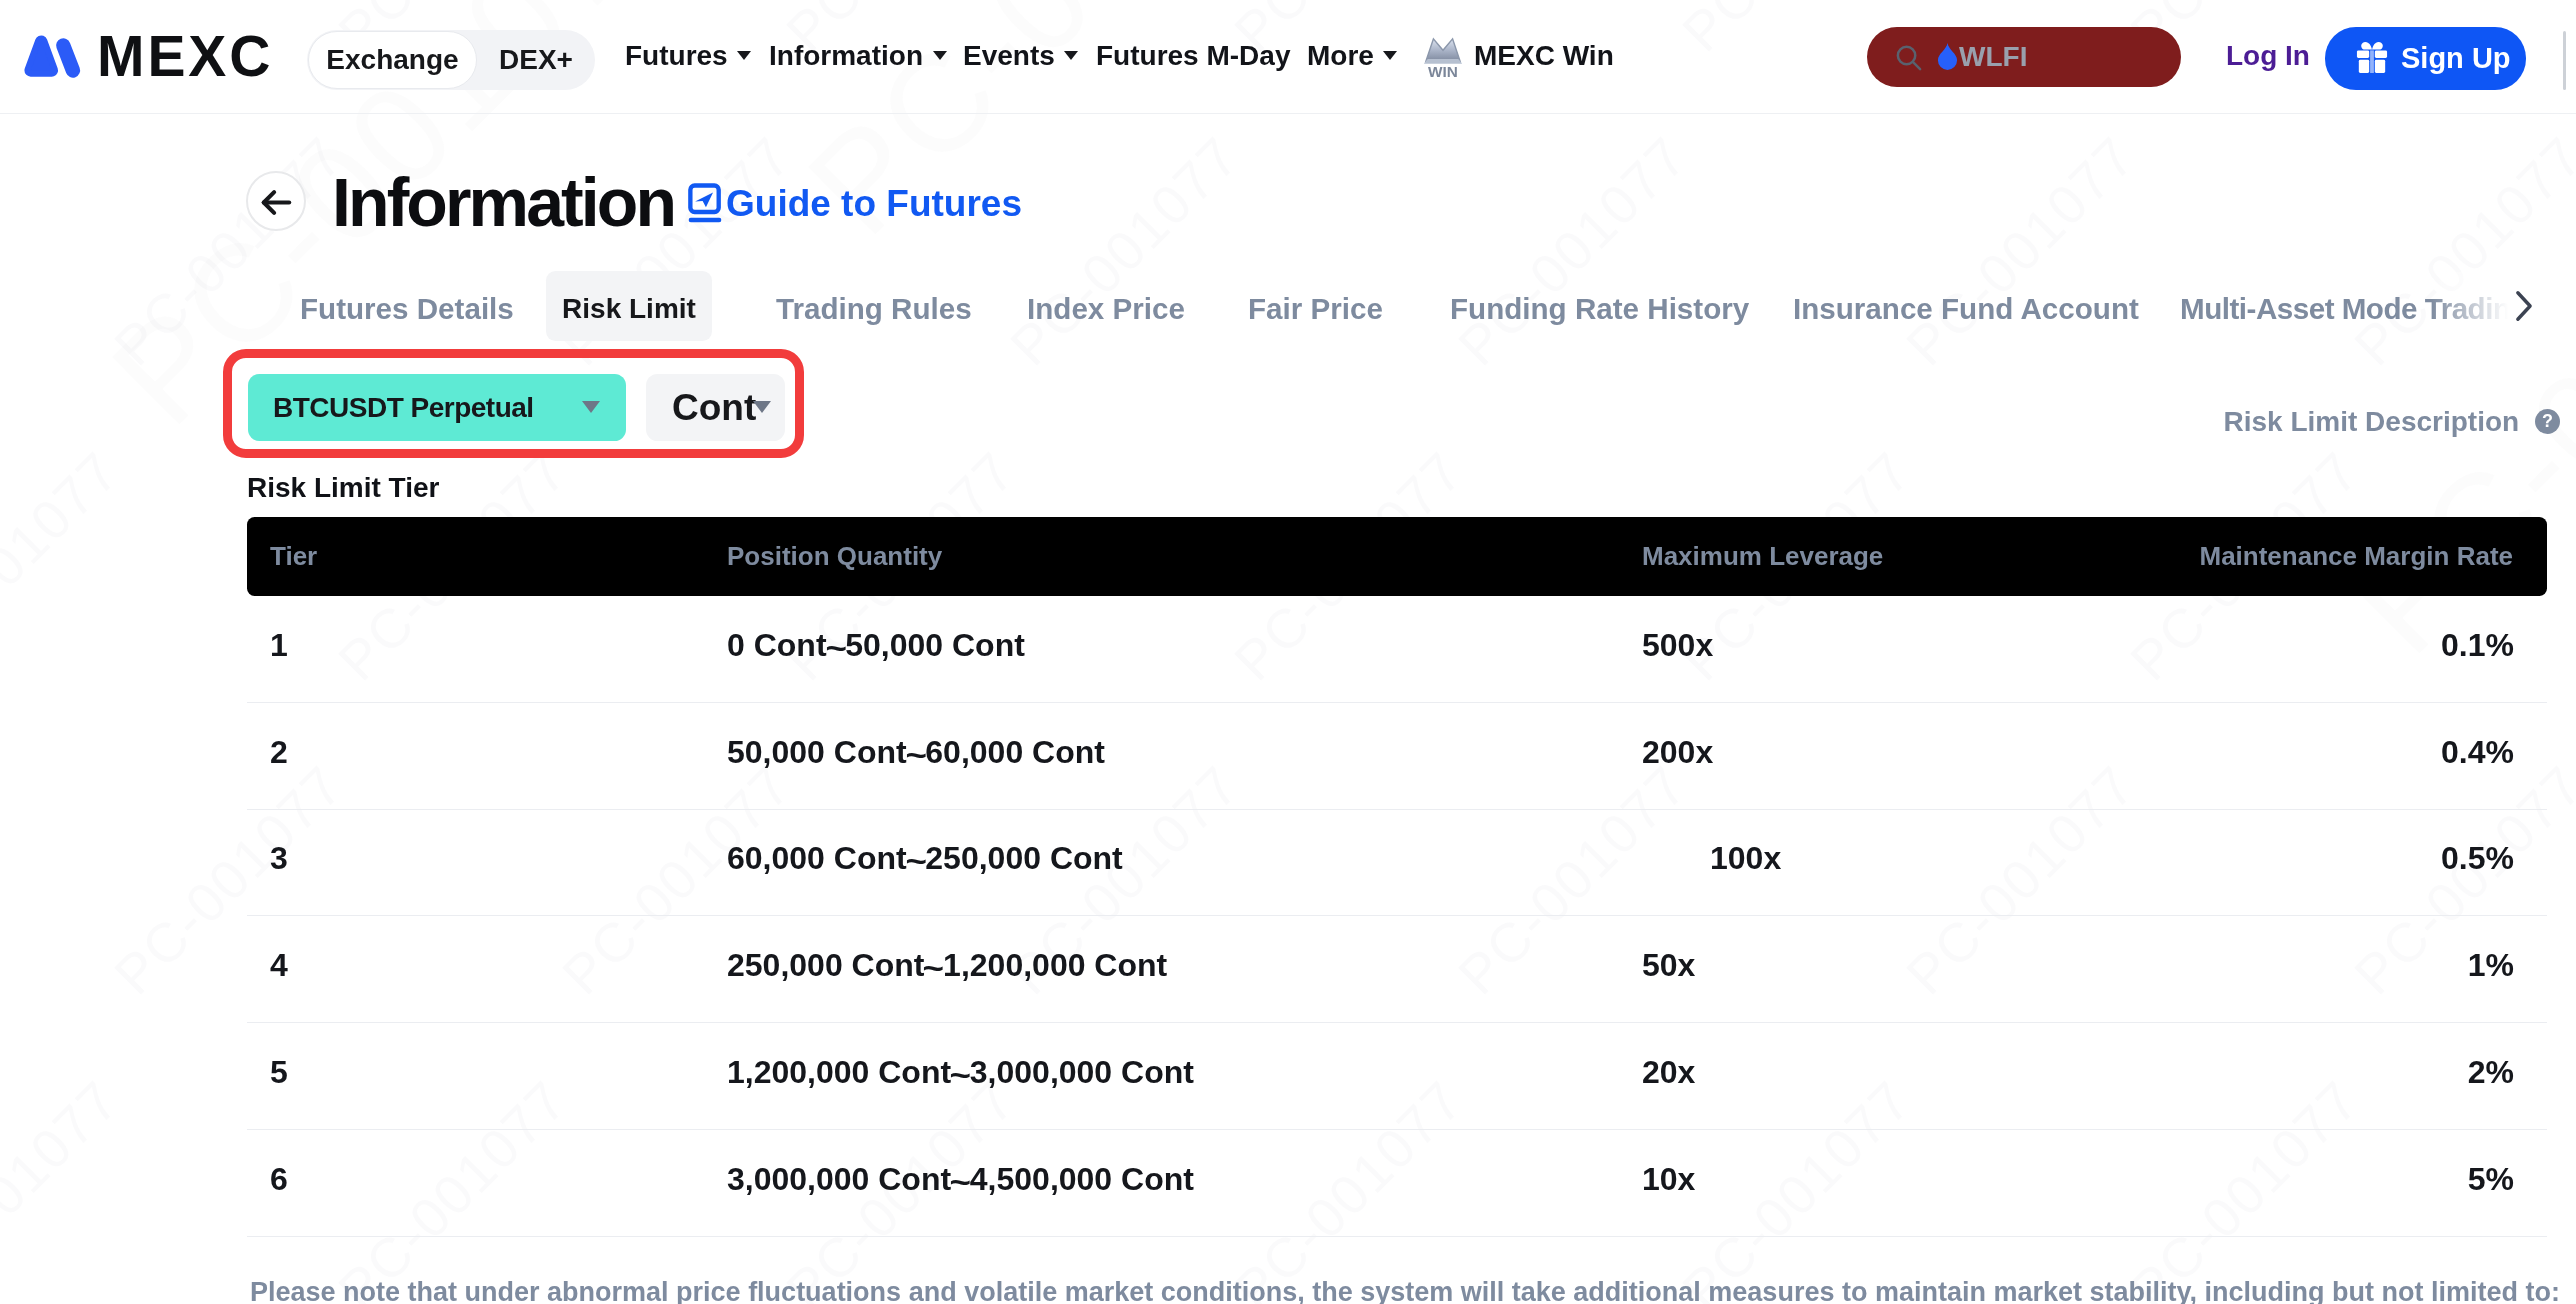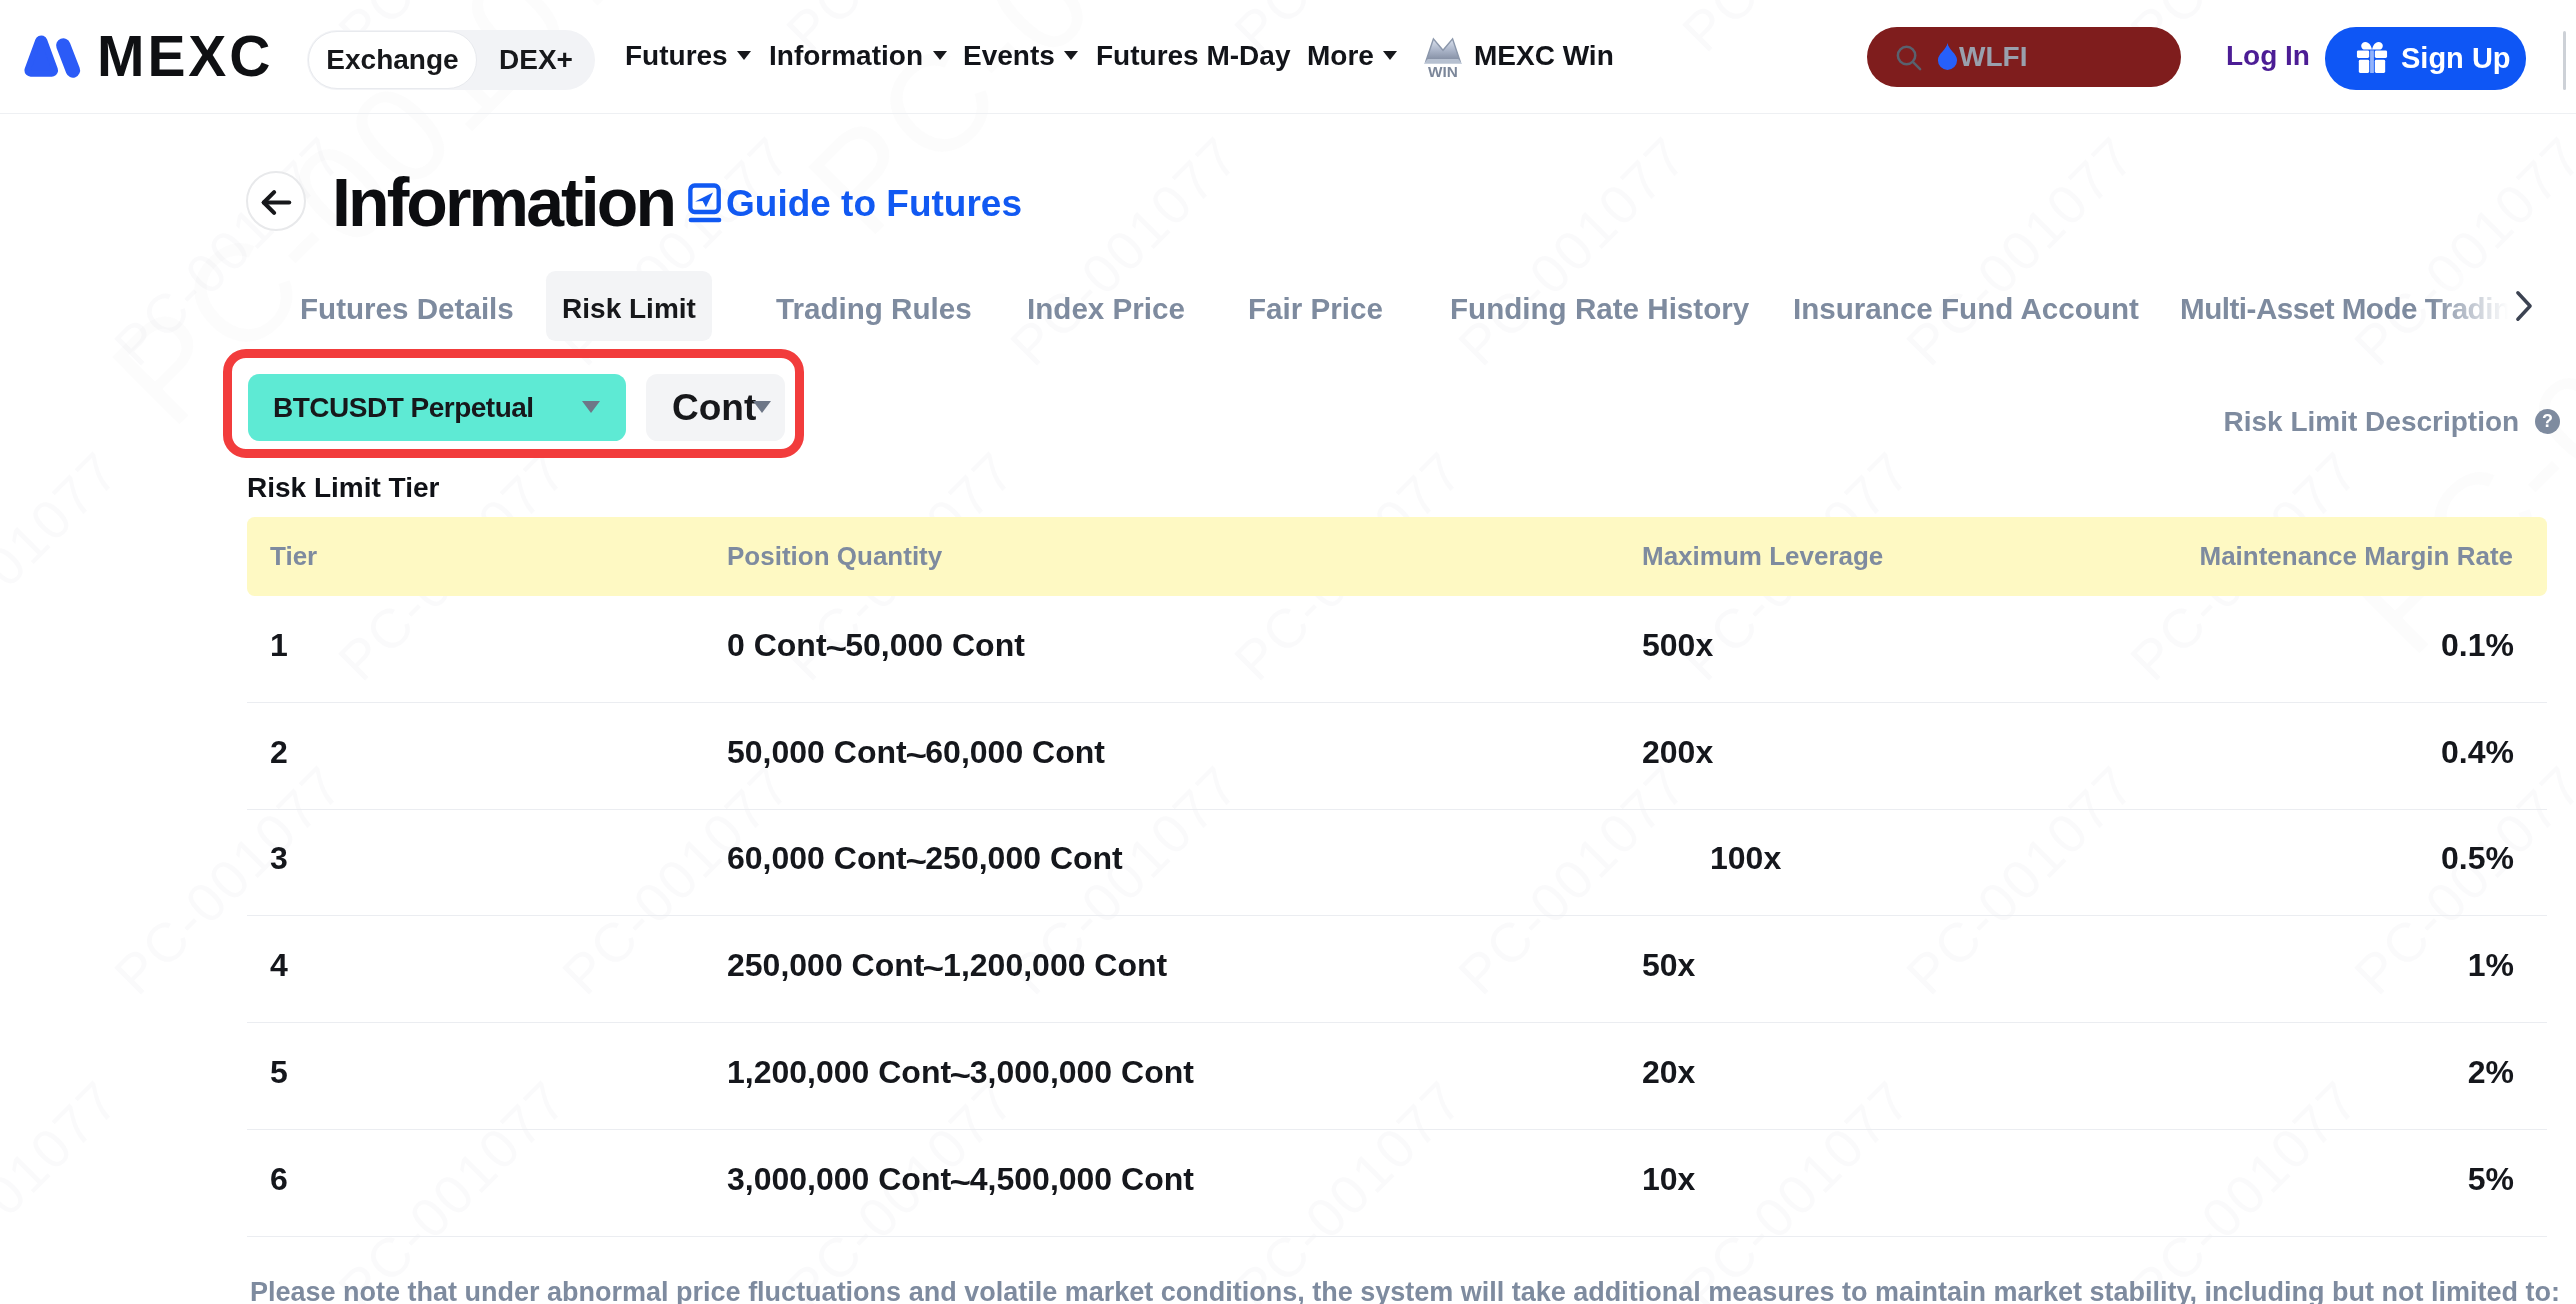--- a/index.html
+++ b/index.html
@@ -156,21 +156,21 @@
     <div class="abs" style="left:107px;top:27px;width:0;height:0;border-left:9.5px solid transparent;border-right:9.5px solid transparent;border-top:12.4px solid #6e7787;"></div>
   </div>
 
   <div class="abs" style="right:16px;top:400px;height:44px;">
     <span style="font-size:28px;font-weight:700;color:#7e8b9f;line-height:44px;vertical-align:middle;">Risk Limit Description</span>
     <span style="display:inline-block;width:25px;height:25px;border-radius:50%;background:#7e8b9f;color:#fff;font-size:18px;font-weight:700;text-align:center;line-height:25px;vertical-align:middle;margin-left:11.4px;position:relative;top:-1px;">?</span>
   </div>
 
   <div class="abs" style="left:247px;top:473px;height:30.5px;line-height:30.5px;font-size:28px;font-weight:700;color:#101217;text-align:right;">Risk Limit Tier</div>
 
-  <div class="abs" style="left:247px;top:517px;width:2300px;height:79px;background:#fef9c3;border-radius:7.6px;">
+  <div class="abs" style="left:247px;top:517px;width:2300px;height:79px;background:#000000;border-radius:7.6px;">
     <div class="hcell" style="left:23px;">Tier</div>
     <div class="hcell" style="left:480px;">Position Quantity</div>
     <div class="hcell" style="left:1395px;">Maximum Leverage</div>
     <div class="hcell" style="right:34px;">Maintenance Margin Rate</div>
   </div>
 
   <div class="row" style="top:596px;">
     <div class="rc" style="left:23px;">1</div>
     <div class="rc" style="left:480px;">0 Cont<i class="tld">~</i>50,000 Cont</div>
     <div class="rc" style="left:1395px;">500x</div>

